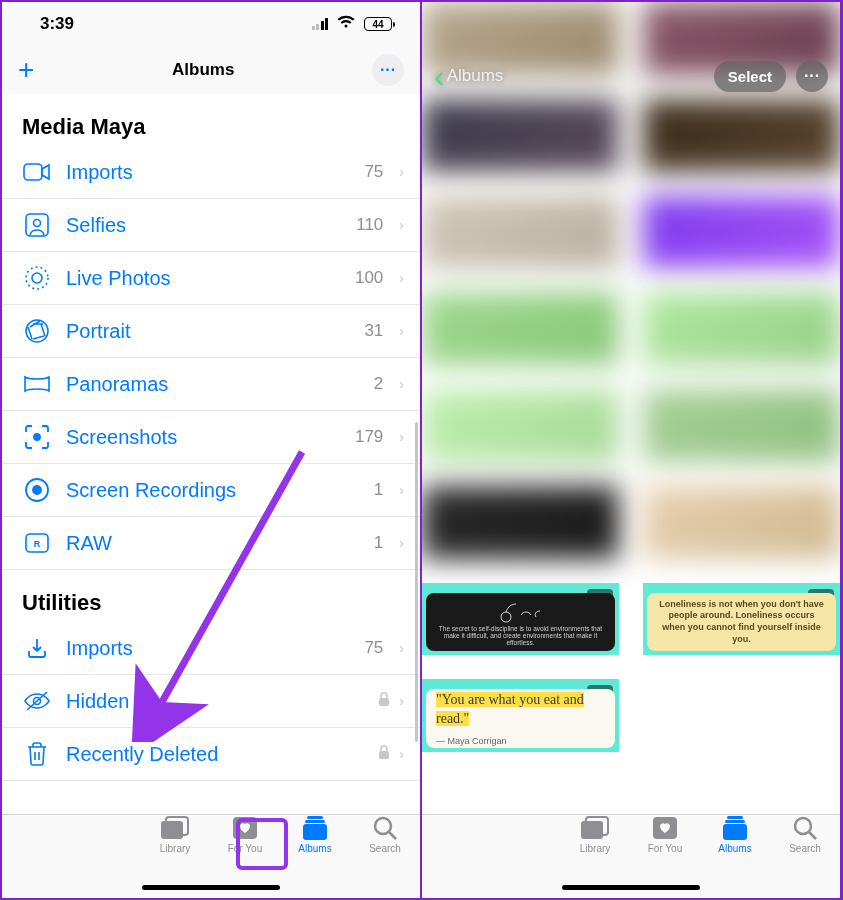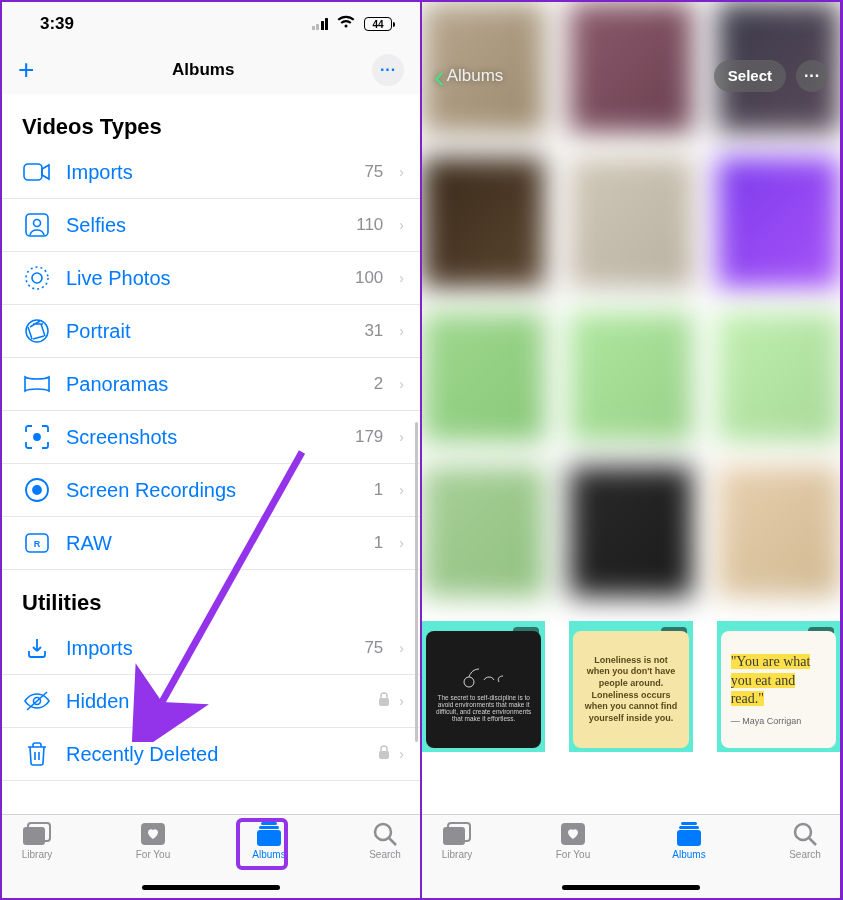--- a/index.html
+++ b/index.html
@@ -69,21 +69,21 @@
       width: 30px; height: 28px; color: #007aff; display: flex; align-items: center; justify-content: center;
       margin-right: 14px; flex-shrink: 0;
     }
     .row-label { color: #007aff; font-size: 20px; flex: 1; }
     .row-count { color: #8e8e93; font-size: 17px; margin-right: 16px; }
     .row-chevron { color: #c7c7cc; font-size: 14px; }
     .row-lock { color: #c7c7cc; margin-right: 8px; }
     .tab-bar {
       position: absolute; bottom: 0; left: 0; right: 0; height: 84px;
       background: #f9f9f9; border-top: 0.5px solid #d1d1d6;
-      display: flex; justify-content: space-between; padding-top: 6px;
+      display: flex; justify-content: flex-end; 
     }
     .tab-item {
       display: flex; flex-direction: column; align-items: center; gap: 2px;
       color: #8e8e93; font-size: 10px; width: 70px;
     }
     .tab-item.active { color: #007aff; }
     .tab-item .ti-icon { width: 32px; height: 26px; display:flex;align-items:center;justify-content:center; }
     .tab-highlight {
       position: absolute; border: 4px solid #9333ea; border-radius: 6px;
       width: 52px; height: 52px; bottom: 28px; left: 234px;
@@ -98,32 +98,32 @@
     }
     
     .phone2 { background: #fff; }
     .r-header {
       position: absolute; top: 50px; left: 0; right: 0; height: 48px;
       display: flex; align-items: center; padding: 0 12px; z-index: 20;
       justify-content: space-between;
     }
     .r-back { display: flex; align-items: center; color: #f0f0f0; font-size: 17px; text-shadow: 0 0 6px rgba(0,0,0,.4); }
     .r-back-chev { font-size: 32px; font-weight: 300; margin-right: 2px; line-height: 0.5; color: #4ade80; }
-    .r-header-right { display: flex; gap: 10px; }
+    .r-header-right { display: flex; gap: 10px; align-items: center; }
     .select-btn {
       background: rgba(100,100,100,.7); color: #fff; font-size: 15px; font-weight: 600;
       padding: 7px 14px; border-radius: 18px;
     }
     .r-more {
       width: 32px; height: 32px; border-radius: 50%; background: rgba(100,100,100,.7);
       display:flex;align-items:center;justify-content:center; color:#fff; font-weight:700;
     }
     .grid {
       position: absolute; top: 0; left: 0; right: 0;
-      display: grid; grid-template-columns: repeat(3,1fr); height: 750px; gap: 24px;
+      display: grid; grid-template-columns: repeat(2,1fr); height: 750px; gap: 24px;
     }
     .gcell { position: relative; overflow: hidden; }
     .gcell.blur { filter: blur(14px); }
     .shared-badge {
       position: absolute; top: 6px; right: 6px; width: 26px; height: 18px;
       background: rgba(0,0,0,.5); border-radius: 4px; display:flex;align-items:center;justify-content:center;
       color:#fff; font-size:11px;
     }
     .quote-card {
       position: absolute; inset: 10px 4px 4px 4px;
@@ -166,21 +166,21 @@
     </div>
   </div>
 
   <div class="nav-header">
     <span class="plus">+</span>
     <span class="title">Albums</span>
     <span class="more-btn">···</span>
   </div>
 
   <div class="content">
-    <div class="section-title">Videos Types</div>
+    <div class="section-title">Media Maya</div>
 
     <div class="list-row">
       <span class="row-icon">
         <svg width="28" height="20" viewBox="0 0 28 20" fill="none" stroke="#007aff" stroke-width="1.6">
             <rect x="1" y="2" width="18" height="16" rx="4"></rect>
             <path d="M19 7l7-4v14l-7-4z"></path>
           </svg>
       </span>
       <span class="row-label">Imports</span>
       <span class="row-count">75</span>

